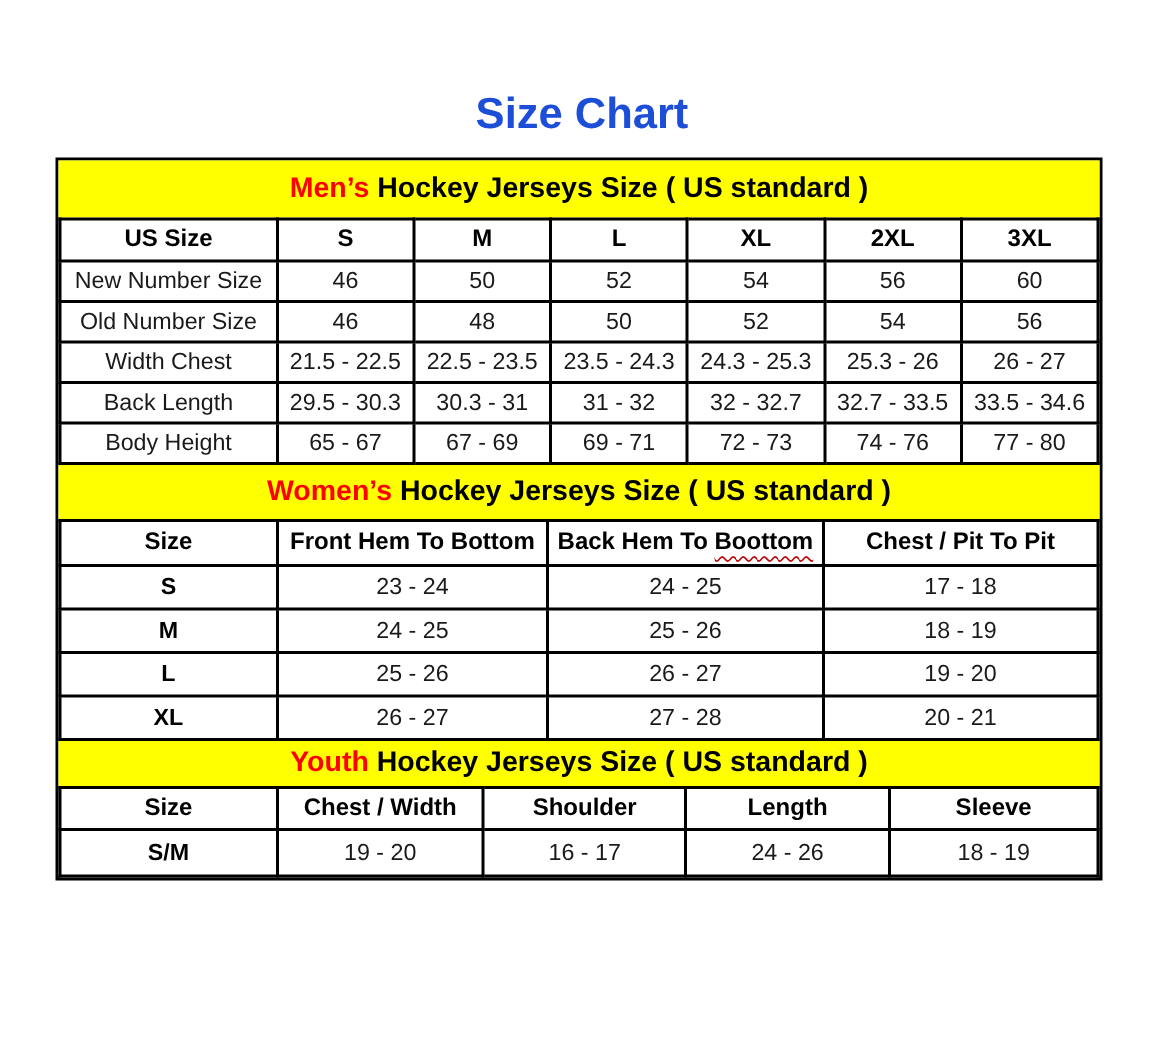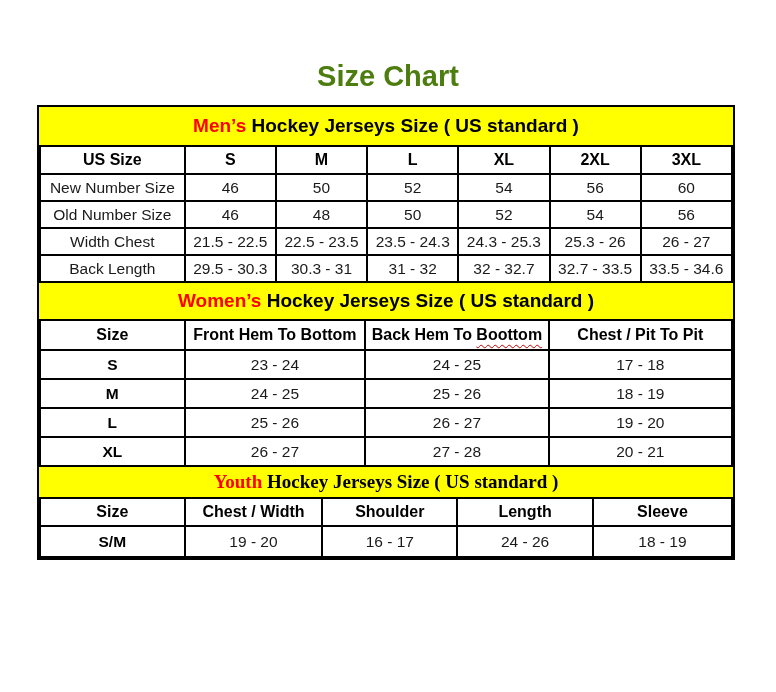--- a/index.html
+++ b/index.html
@@ -9,42 +9,42 @@
     width: 776px;
     height: 692px;
     overflow: hidden;
     font-family: "Liberation Sans", sans-serif;
   }
   .page-title {
     margin: 62px 0 0 0;
     text-align: center;
     font-size: 29px;
     font-weight: bold;
-    color: #4d7c0f;
+    color: #1d4ed8;
     line-height: 1.0;
   }
   .size-chart {
     box-sizing: border-box;
     width: 698px;
     margin: 14px 0 0 37px;
     border: 2px solid #000000;
   }
   .band {
     display: flex;
     align-items: center;
     justify-content: center;
     background: #ffff00;
     font-weight: bold;
     font-size: 19px;
     color: #000000;
     white-space: pre;
   }
   .band-men   { height: 38px; }
   .band-women { height: 36px; }
-  .band-youth { height: 30px; font-family: Liberation Serif, serif; }
+  .band-youth { height: 30px; }
   .band .highlight { color: #ff0000; }
   table.size-table {
     width: 100%;
     border-collapse: collapse;
     table-layout: fixed;
   }
   .size-table th, .size-table td {
     border: 2px solid #000000;
     text-align: center;
     vertical-align: middle;
@@ -130,20 +130,29 @@
     </tr>
     <tr>
       <td>Back Length</td>
       <td>29.5 - 30.3</td>
       <td>30.3 - 31</td>
       <td>31 - 32</td>
       <td>32 - 32.7</td>
       <td>32.7 - 33.5</td>
       <td>33.5 - 34.6</td>
     </tr>
+    <tr>
+      <td>Body Height</td>
+      <td>65 - 67</td>
+      <td>67 - 69</td>
+      <td>69 - 71</td>
+      <td>72 - 73</td>
+      <td>74 - 76</td>
+      <td>77 - 80</td>
+    </tr>
   </tbody>
     </table>
 
   <div class="band band-women"><span class="highlight">Women’s</span><span> Hockey Jerseys Size ( US standard )</span></div>
 
   <table class="size-table women-table">
     <colgroup>
       <col style="width:20.9%">
         <col style="width:26.1%">
         <col style="width:26.5%">

